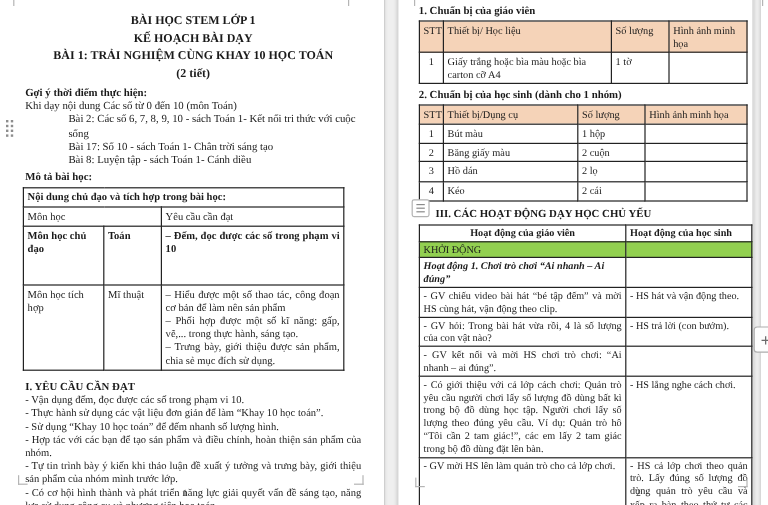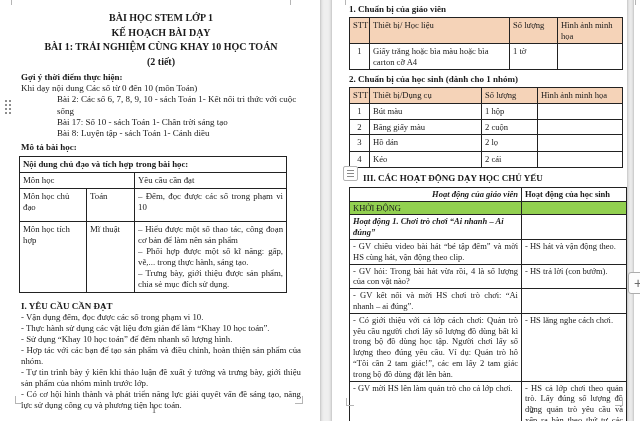--- a/index.html
+++ b/index.html
@@ -27,21 +27,21 @@
   .body-line{font-size:9px;line-height:11.3px;}
   .indent-item{padding-left:36px;}
   .para{font-size:9px;line-height:11.3px;text-align:justify;text-indent:18px;}
 
   table{border-collapse:collapse;table-layout:fixed;}
   .doc-table{border:1.5px solid #222;margin-top:3px;}
   .doc-table td{border:1px solid #222;vertical-align:top;font-size:8.8px;line-height:11px;padding:2px 3px;}
   #integration-table{width:267px;margin-left:-2px;}
   .cell-bold{font-weight:bold;}
   .req-line{text-align:justify;}
-  .row-pad td{padding-bottom:8px;}
+  .row-pad td{padding-bottom:24px;font-weight:bold;}
 
   .list-item{font-size:8.8px;line-height:10.9px;text-align:justify;}
 
   
   .r-h{font-weight:bold;font-size:9px;line-height:12px;}
   .r-line{font-size:9px;line-height:11.5px;}
   #teacher-table,#student-table{width:273px;margin-top:2px;margin-bottom:3px;}
   #teacher-table td,#student-table td{font-size:8.6px;line-height:10.6px;}
   .th-fill{background:#f5d3b8;}
   .stt{text-align:center;}
@@ -205,21 +205,21 @@
 
     <div class="r-h" id="activities-heading">III. CÁC HOẠT ĐỘNG DẠY HỌC CHỦ YẾU</div>
 
     <table class="doc-table" id="activities-table">
       <colgroup>
           <col style="width:172px">
           <col style="width:105px">
         </colgroup>
       <tbody>
           <tr>
-        <td class="cell-bold" style="text-align:right;font-style:italic;">Hoạt động của giáo viên</td>
+        <td class="cell-bold" style="text-align:center;">Hoạt động của giáo viên</td>
         <td class="cell-bold" style="text-align:left;">Hoạt động của học sinh</td>
       </tr>
       <tr class="phase-row">
         <td>KHỞI ĐỘNG</td>
         <td></td>
       </tr>
       <tr>
         <td class="act-title">Hoạt động 1. Chơi trò chơi “Ai nhanh – Ai đúng”</td>
         <td></td>
       </tr>

